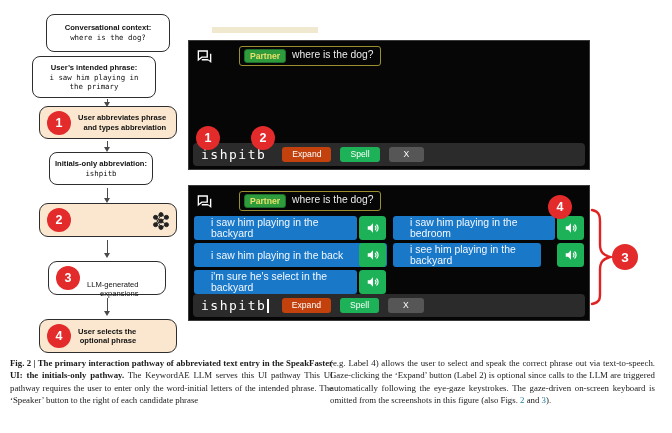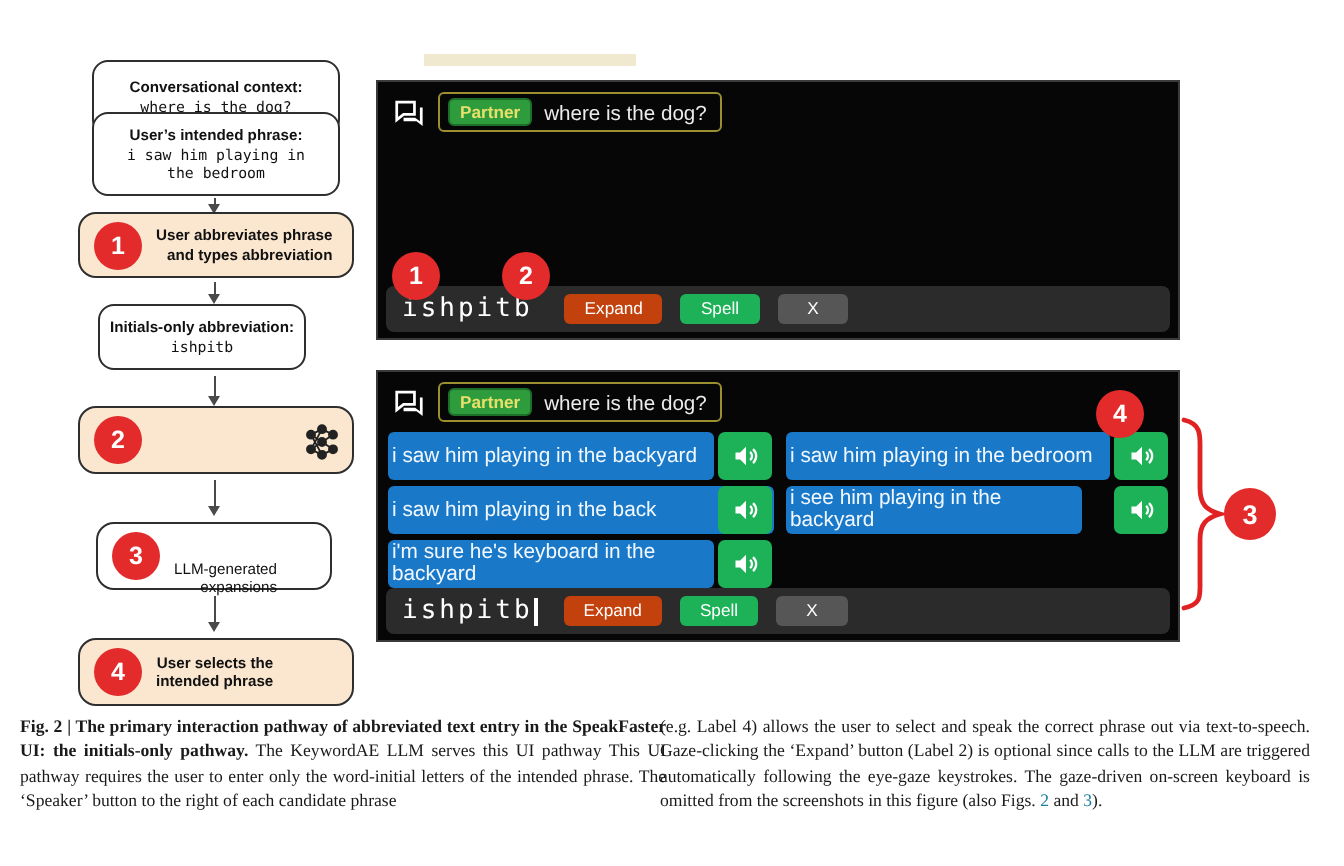--- a/index.html
+++ b/index.html
@@ -22,69 +22,69 @@
   .fstep .flabel{font-weight:bold;font-size:7.6px;color:#111;line-height:1.2;
                  margin-left:7px;white-space:pre-line;text-align:right;}
   .farrow{position:absolute;width:1.4px;background:#4a4a4a;}
   .farrow:after{content:'';position:absolute;bottom:-5px;left:-3px;border:3.7px solid transparent;
                 border-top:5px solid #4a4a4a;}
 
   
   .panel{position:absolute;background:#060606;border:1px solid #3a3a3a;box-sizing:border-box;}
   .ctxrow{position:absolute;left:7px;top:5px;display:flex;align-items:center;}
   .chaticon{width:17px;height:15px;margin-right:6px;flex:0 0 auto;}
-  .ctxchip{display:flex;align-items:flex-end;border:1px solid #9b8f2f;border-radius:3px;
-           padding:2px 7px 2px 4px;}
+  .ctxchip{display:flex;align-items:flex-start;border:1px solid #9b8f2f;border-radius:3px;
+           padding:2px 7px 2px 4px;margin-left:20px;}
   .partner{background:#2e9c3c;border:1px solid #1d6e28;color:#e8e06a;font-size:8.6px;
            font-weight:bold;border-radius:3px;padding:1px 5px;margin-right:6px;}
   .ctxtext{color:#ececec;font-size:10.3px;}
   .inputrow{position:absolute;left:4px;right:4px;bottom:3px;height:23px;background:#2b2b2b;
             border-radius:4px;display:flex;align-items:center;padding:0 8px;box-sizing:border-box;}
   .abbrev{font-family:"DejaVu Sans Mono","Liberation Mono",monospace;color:#ffffff;
           font-size:13px;letter-spacing:1.5px;}
   .cursor{display:inline-block;width:1.5px;height:14px;background:#ffffff;margin-left:1px;}
   .ibtn{font-size:8.6px;color:#ffffff;border-radius:3px;padding:3.5px 10px;margin-left:9px;
         border:none;line-height:1;}
   .ibtn.expand{background:#c2410c;}
   .ibtn.spell{background:#1db257;}
   .ibtn.closex{background:#565656;padding:3.5px 15px;}
   .pbadge{position:absolute;z-index:5;}
 
   
   .chip{position:absolute;background:#1978c8;color:#f2f8ff;font-size:10.4px;height:24px;
-        border-radius:3px;display:flex;align-items:center;padding:0 2px;box-sizing:border-box;}
+        border-radius:3px;display:flex;align-items:center;padding:0 17px;box-sizing:border-box;}
   .spk{position:absolute;background:#1db257;height:24px;width:27px;border-radius:3.5px;
        display:flex;align-items:center;justify-content:center;}
 
   
   .brace{position:absolute;}
 
   
   .artifact{position:absolute;background:#f1e8d0;}
 
   
   .caption{position:absolute;top:357px;font-family:"Liberation Serif", serif;
            font-size:8.8px;color:#1a1a1a;line-height:1.42;text-align:justify;}
   .caption .capbold{font-weight:bold;}
   .caplink{color:#1a7f9e;}
 </style>
 </head>
 <body>
 
 <div class="stage">
 
-  <div class="fbox" style="left:46px;top:14px;width:124px;height:38px;margin-top:16px;">
+  <div class="fbox" style="left:46px;top:14px;width:124px;height:38px;">
     <div class="ftitle">Conversational context:</div>
     <div class="fmono">where is the dog?</div>
   </div>
 
-  <div class="fbox" style="left:46px;top:56px;width:124px;height:42px;">
+  <div class="fbox" style="left:32px;top:56px;width:124px;height:42px;">
     <div class="ftitle">User’s intended phrase:</div>
     <div class="fmono">i saw him playing in
-the bedroom</div>
+the primary</div>
   </div>
 
   <div class="farrow" style="left:107px;top:99px;height:6px;"></div>
 
   <div class="fstep" style="left:39px;top:106px;width:138px;height:33px;">
     <div class="badge">1</div>
     <div class="flabel">User abbreviates phrase
 and types abbreviation</div>
   </div>
 
@@ -128,21 +128,21 @@
     <div class="badge">3</div>
     <div class="flabel" style="font-weight:normal;margin-top:22px;">LLM-generated
 expansions</div>
   </div>
 
   <div class="farrow" style="left:107px;top:298px;height:16px;"></div>
 
   <div class="fstep" style="left:39px;top:319px;width:138px;height:34px;">
     <div class="badge">4</div>
     <div class="flabel">User selects the
-intended phrase</div>
+optional phrase</div>
   </div>
 
   <div class="artifact" style="left:212px;top:27px;width:106px;height:6px;"></div>
 
   <div class="panel" style="left:188px;top:40px;width:402px;height:130px;">
     <div class="ctxrow">
       <svg class="chaticon" viewBox="0 0 24 22">
         <path fill="none" stroke="#fff" stroke-width="2" d="M3 3h13v9H8l-5 4z"></path>
         <path fill="#fff" d="M20 7v10l-3.5-2.5H8v2.5h9.5l4.5 3.5V7z"></path>
       </svg>
@@ -202,21 +202,21 @@
 
     <div class="chip" style="left:204px;top:57px;width:148px;">i see him playing in the backyard</div>
     <div class="spk" style="left:368px;top:57px;">
       <svg width="14" height="14" viewBox="0 0 24 24">
         <path fill="#fff" d="M3 9v6h4l5 5V4L7 9H3z"></path>
         <path d="M15.5 8.5a4.5 4.5 0 010 7" stroke="#fff" stroke-width="2" fill="none"></path>
         <path d="M18 6a8 8 0 010 12" stroke="#fff" stroke-width="2" fill="none"></path>
       </svg>
     </div>
 
-    <div class="chip" style="left:5px;top:84px;width:163px;">i'm sure he's keyboard in the backyard</div>
+    <div class="chip" style="left:5px;top:84px;width:163px;">i'm sure he's select in the backyard</div>
     <div class="spk" style="left:170px;top:84px;">
       <svg width="14" height="14" viewBox="0 0 24 24">
         <path fill="#fff" d="M3 9v6h4l5 5V4L7 9H3z"></path>
         <path d="M15.5 8.5a4.5 4.5 0 010 7" stroke="#fff" stroke-width="2" fill="none"></path>
         <path d="M18 6a8 8 0 010 12" stroke="#fff" stroke-width="2" fill="none"></path>
       </svg>
     </div>
 
     <div class="inputrow">
       <span class="abbrev">ishpitb</span>

